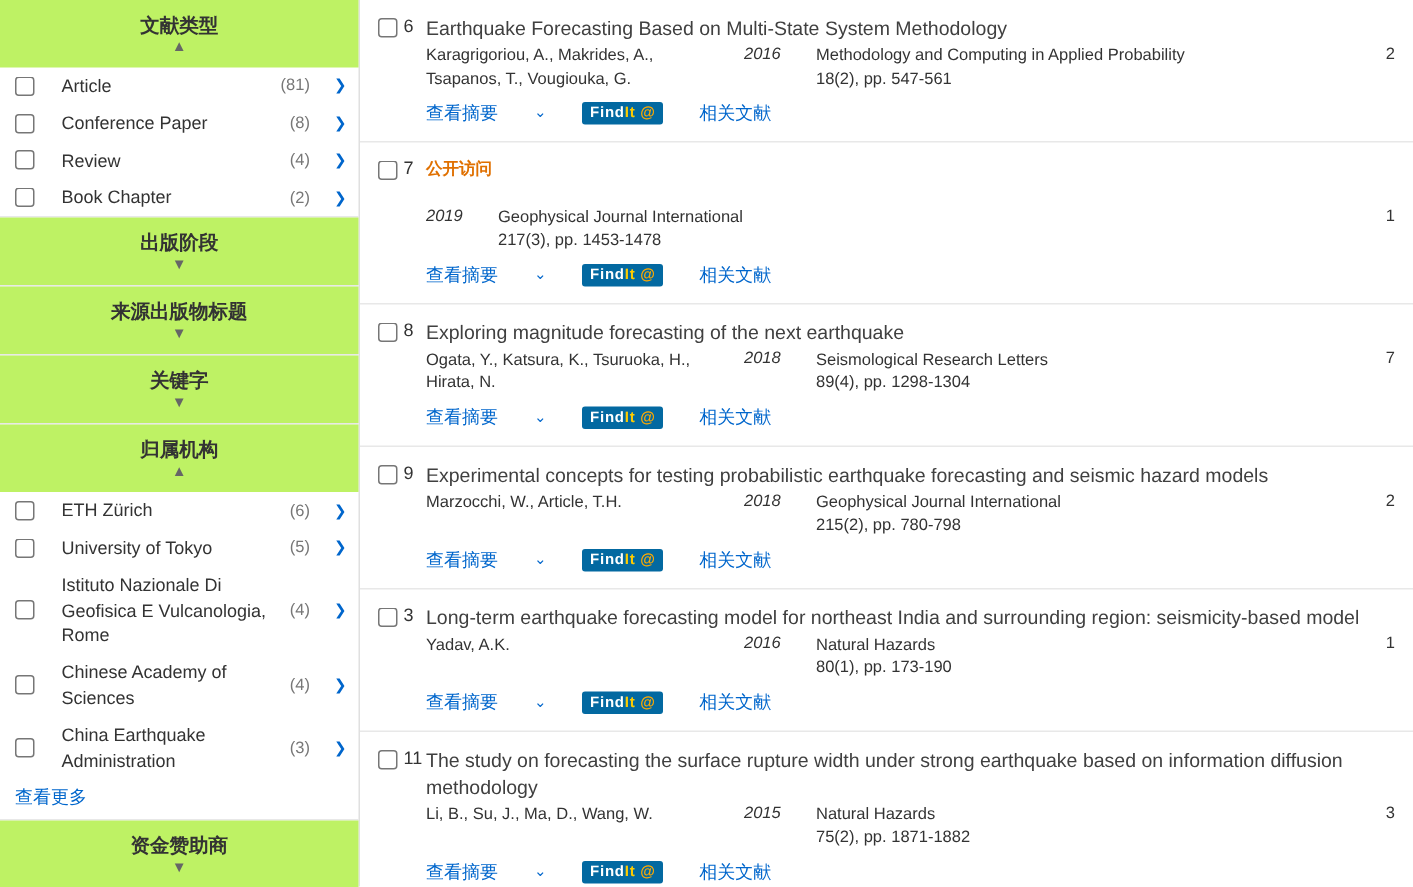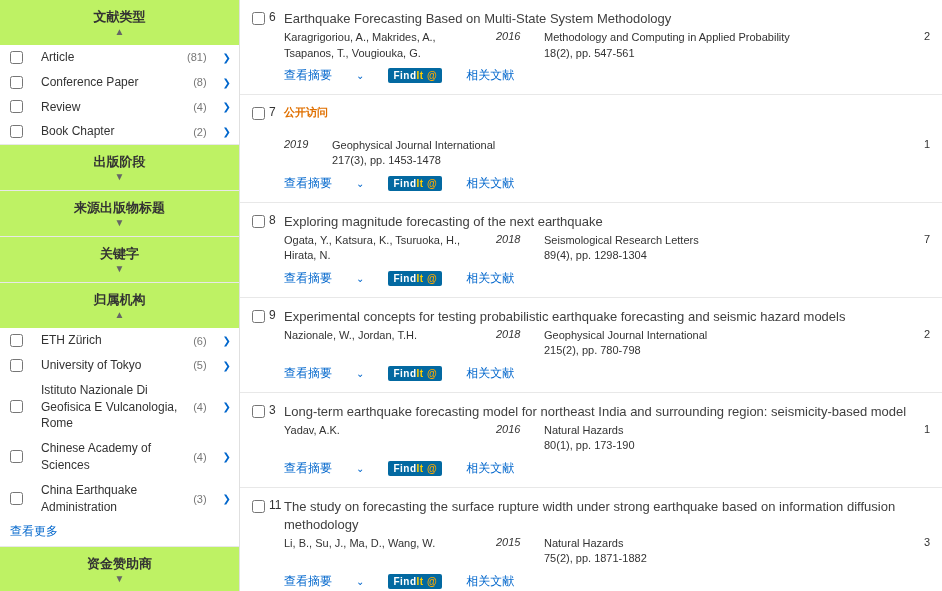--- a/index.html
+++ b/index.html
@@ -254,21 +254,21 @@
 
   <div class="result-item">
     <div class="result-row">
       <div class="result-num-col">
         <input type="checkbox" class="result-checkbox" style="">
         <span class="result-num">9</span>
       </div>
       <div class="result-content">
         <div class="result-title">Experimental concepts for testing probabilistic earthquake forecasting and seismic hazard models</div>
         <div class="result-meta">
-          <span class="result-authors">Nazionale, W., Jordan, T.H.</span>
+          <span class="result-authors">Marzocchi, W., Article, T.H.</span>
           <span class="result-year">2018</span>
           <span class="result-journal">Geophysical Journal International<br>215(2), pp. 780-798</span>
           <span class="result-citations">2</span>
         </div>
         <div class="result-actions">
           <span class="action-link">查看摘要</span>
           <span class="action-arrow">⌄</span>
           <span class="findit-btn">
               <span>Find<span class="it-part">It</span> <span style="color:#ffaa00;">@</span></span>
             </span>

